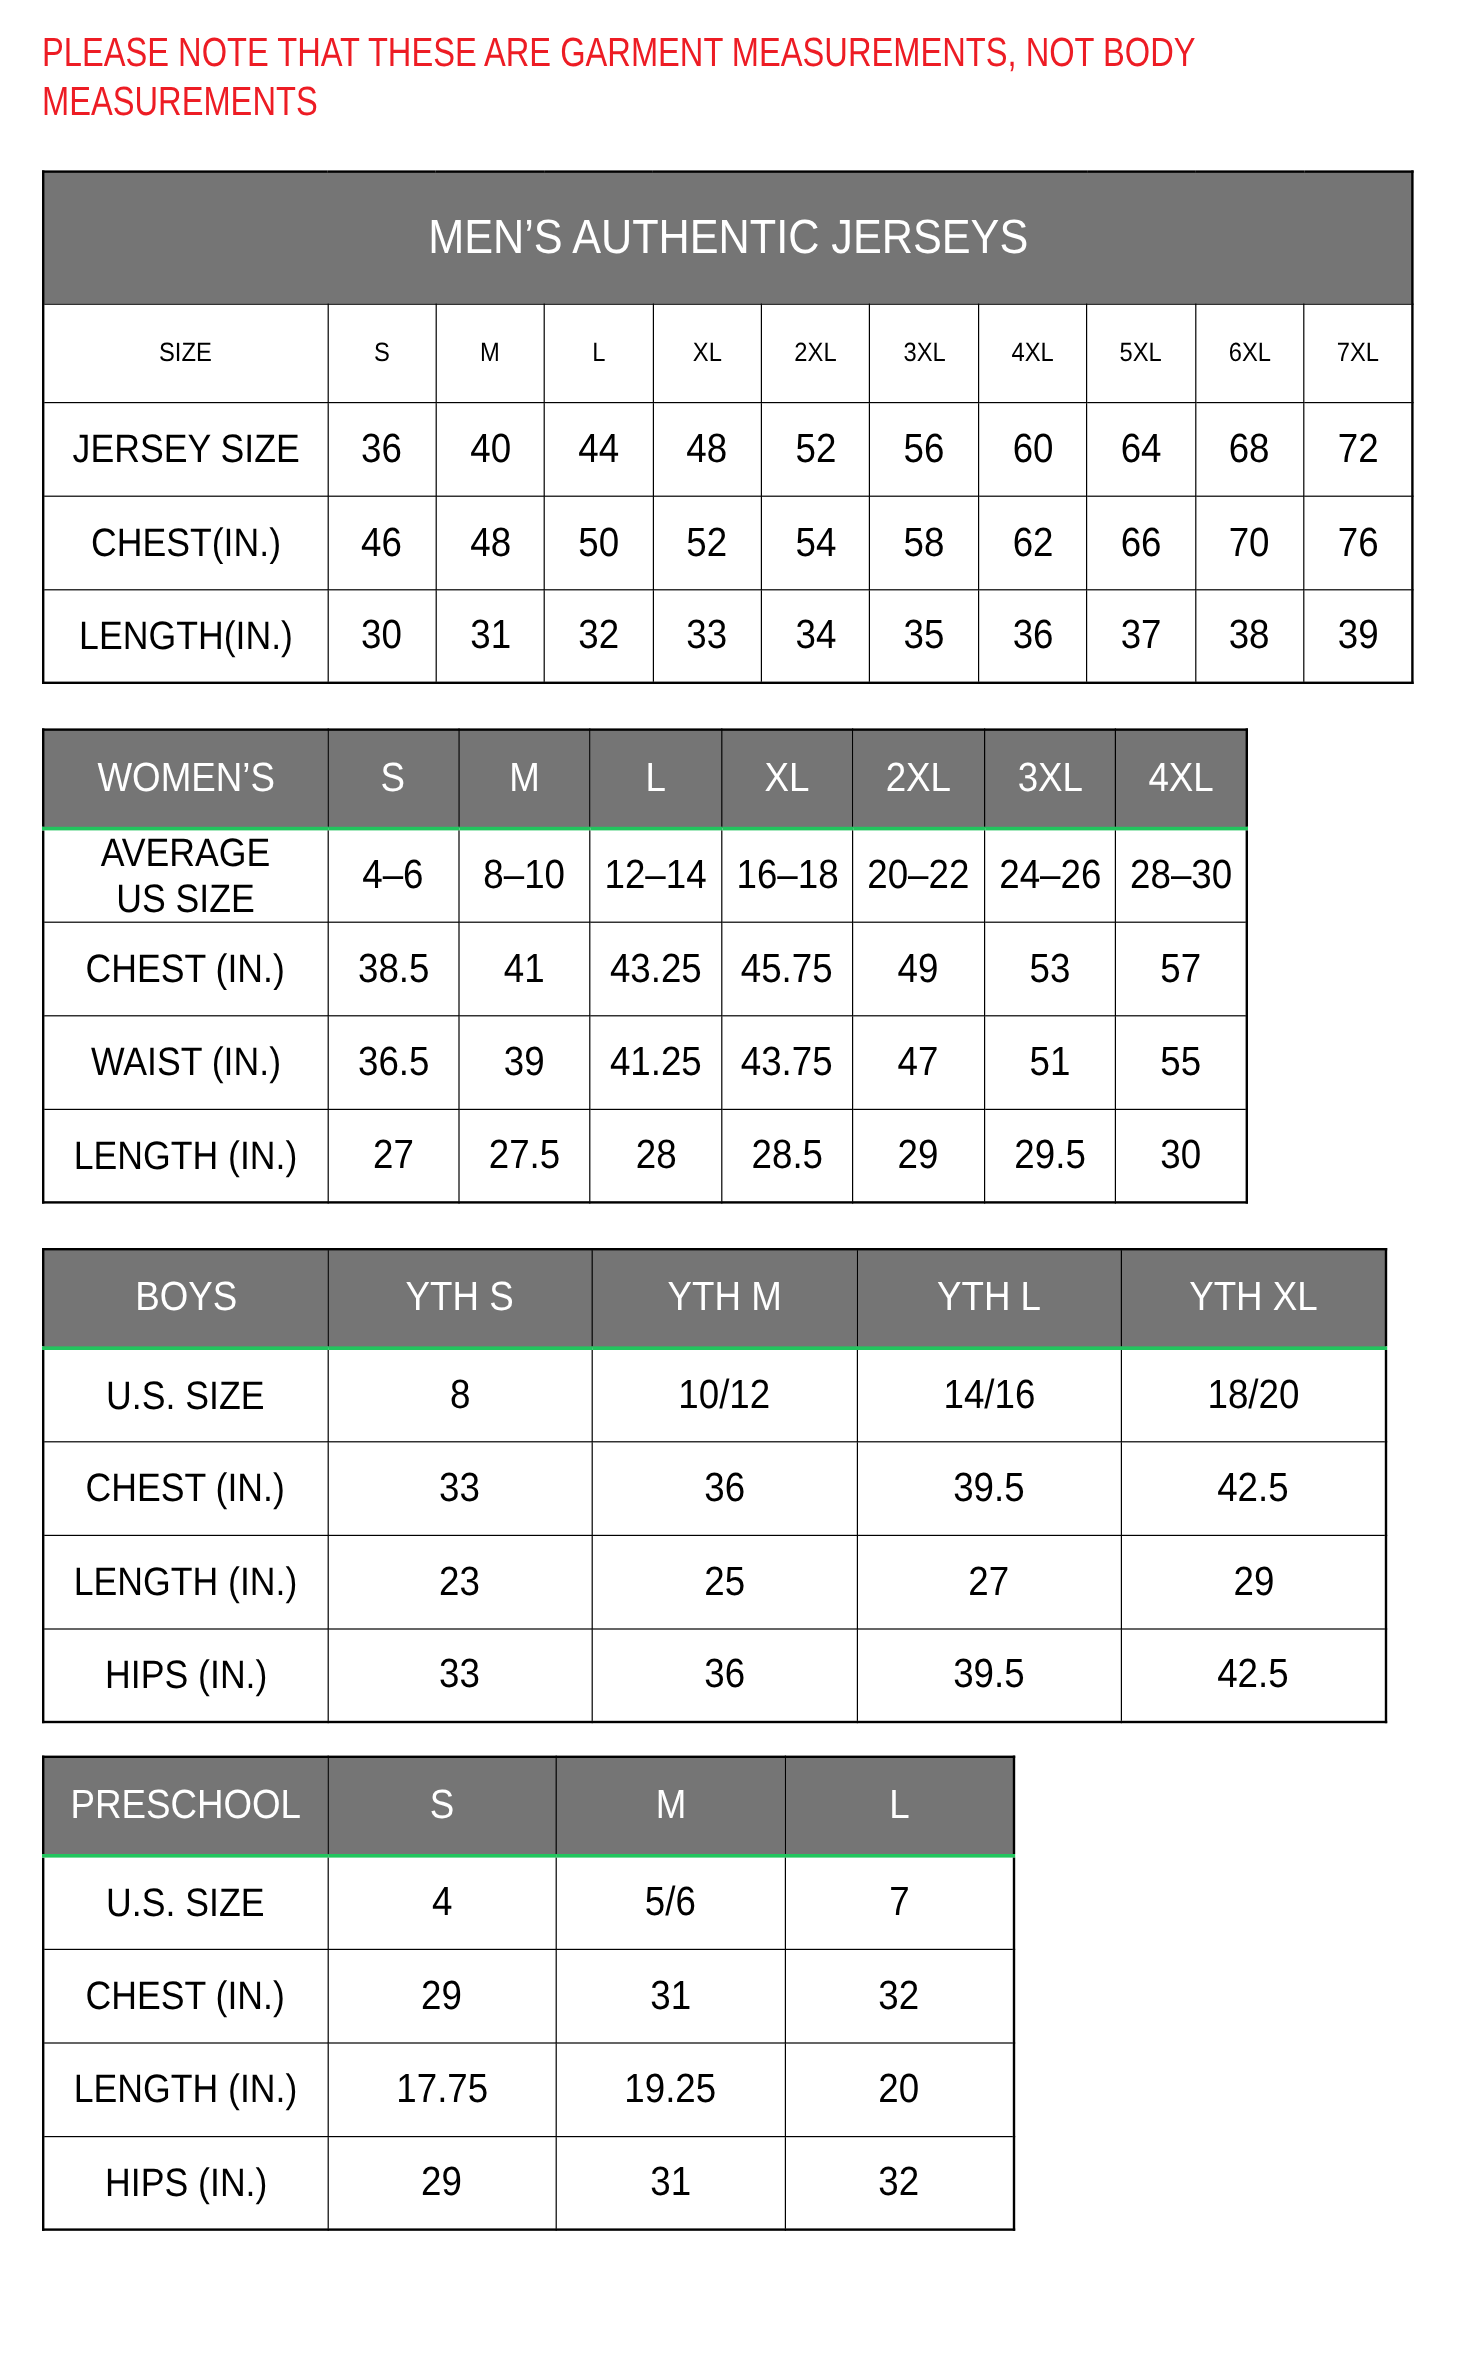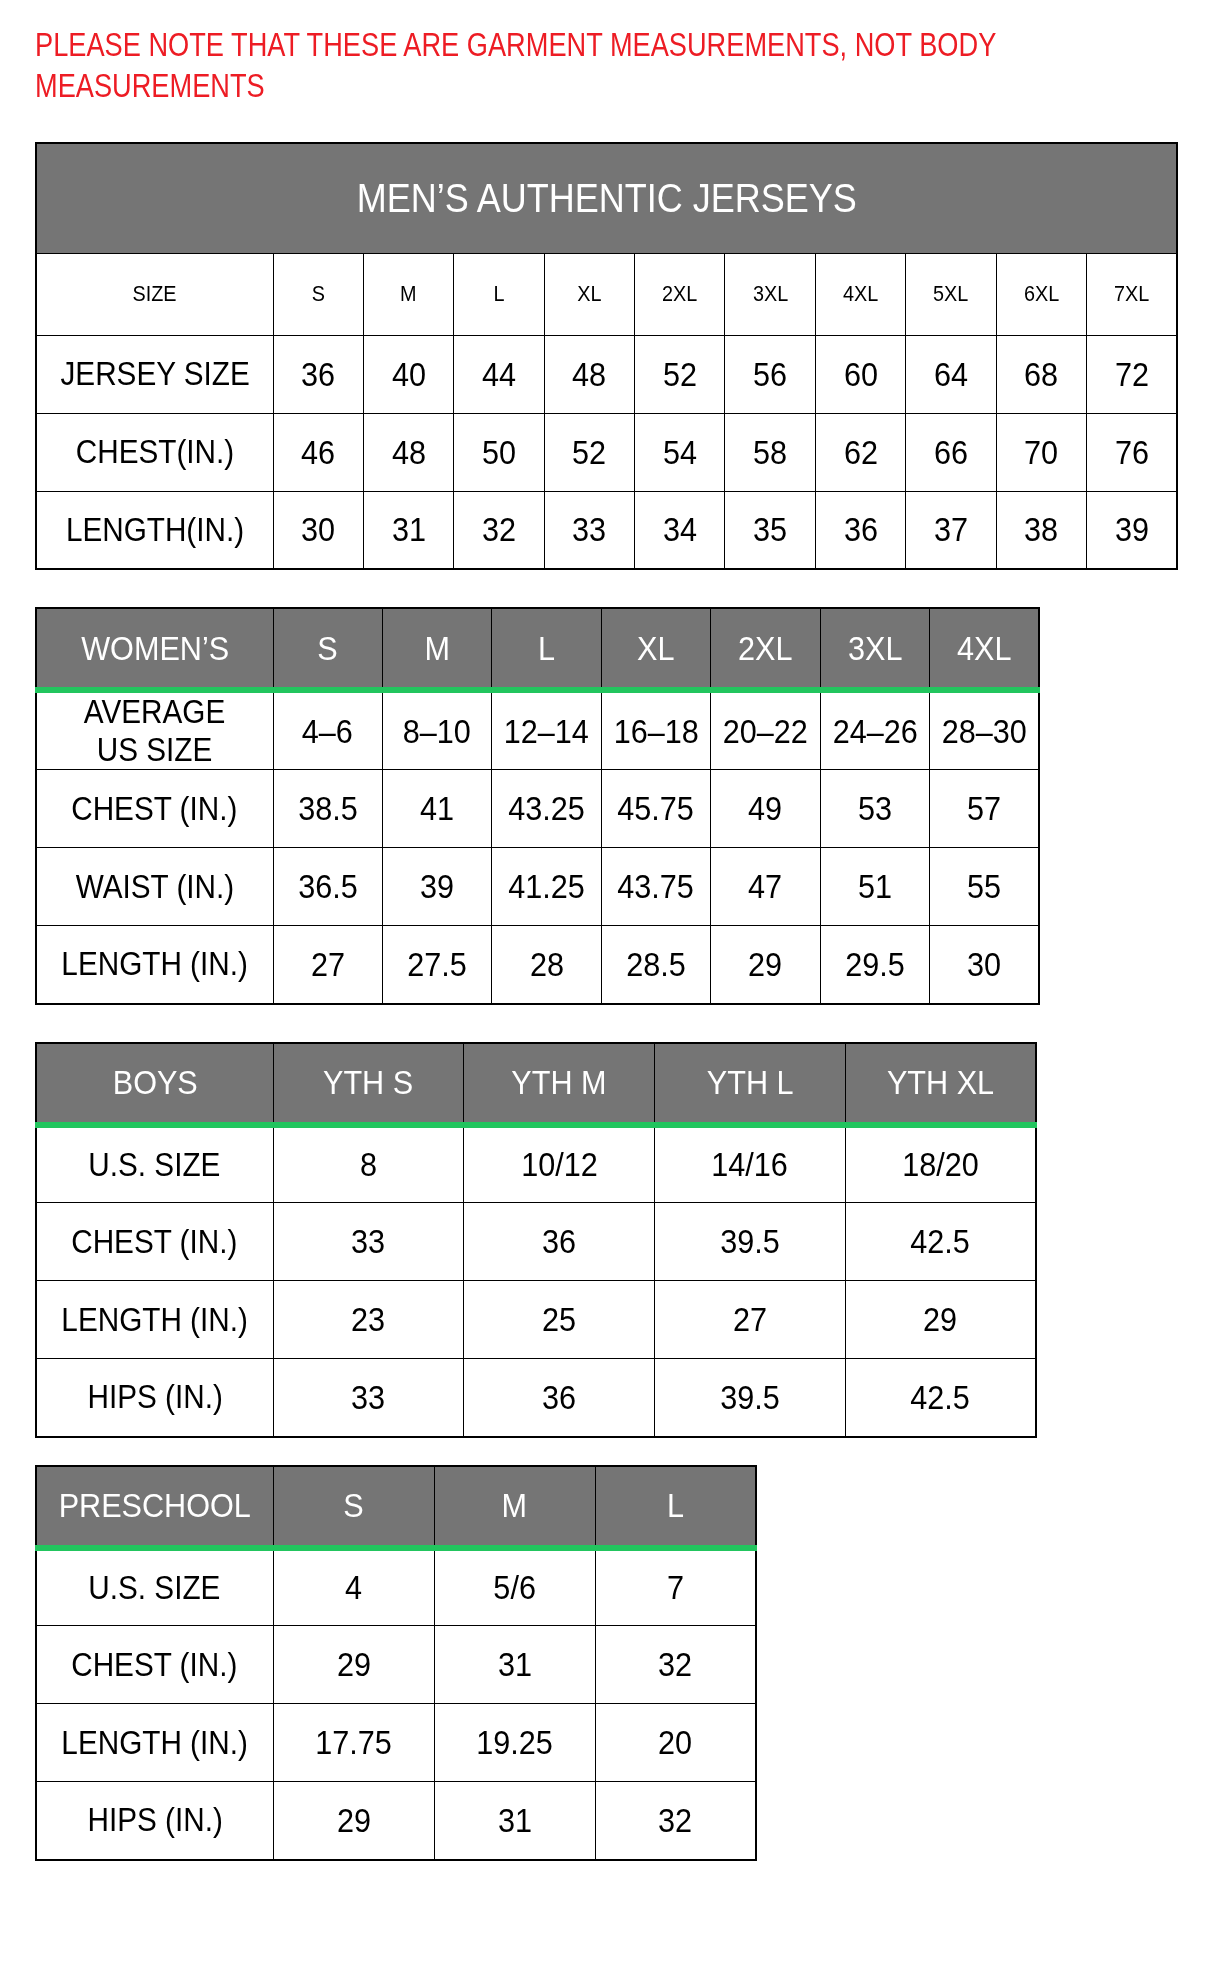--- a/index.html
+++ b/index.html
@@ -51,22 +51,22 @@
 
   
   table.size-table {
     border-collapse: collapse;
     table-layout: fixed;
     border: 2px solid #000;
     margin: 0 0 37px 0;
   }
   #t0 { width: 1143px; margin-top: 22px; }
   #t1 { width: 1005px; }
-  #t2 { width: 1002px; margin-bottom: 27px; }
-  #t3 { width: 722px;  margin-bottom: 0; }
+  #t2 { width: 1121px; margin-bottom: 27px; }
+  #t3 { width: 811px;  margin-bottom: 0; }
   col.label-col { width: 237px; }
 
   .size-table th, .size-table td {
     border: 1px solid #000;
     text-align: center;
     vertical-align: middle;
     padding: 0;
     font-weight: normal;
   }
   tr.banner-row { height: 110px; }
@@ -75,21 +75,21 @@
     color: #fff;
   }
   .banner-text {
     font-size: 40px;
     transform: scaleX(0.9);
   }
   tr.hdr-row { height: 82px; }
   th.gray {
     background: #757575;
     color: #fff;
-    border-bottom: 6px solid #22c55e;
+    border-bottom: 3px solid #22c55e;
     font-size: 34px;
   }
   th.plain { font-size: 22px; }
   tr.data-row { height: 78px; }
   th.row-label { font-size: 33px; }
   td.val { font-size: 34px; }
 
   .cnd {
     display: inline-block;
     text-align: center;

